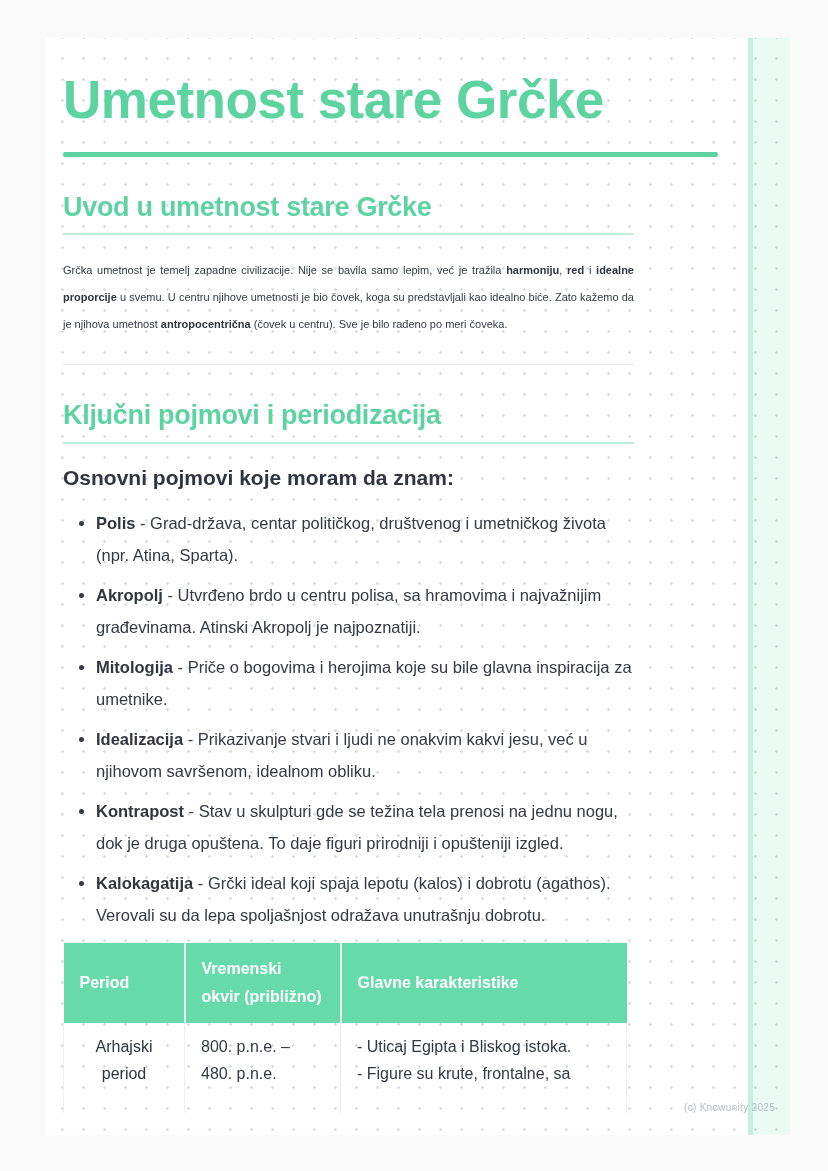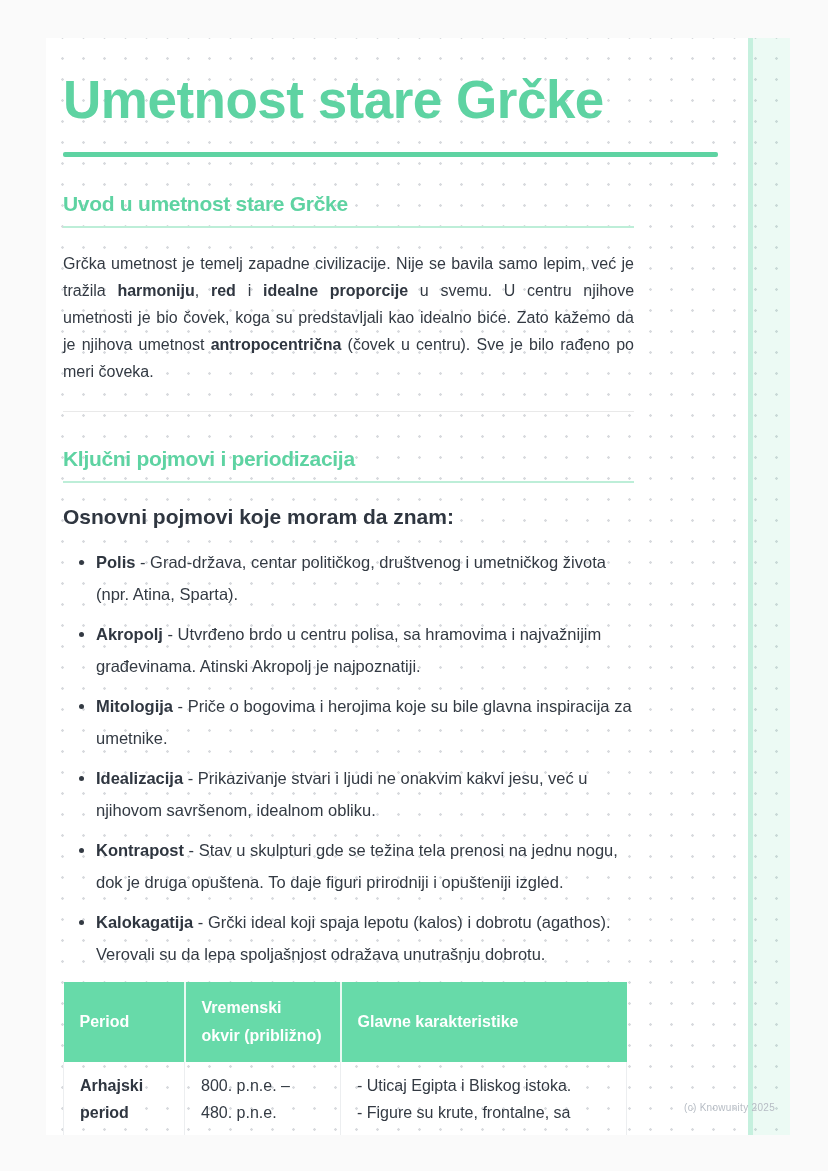--- a/index.html
+++ b/index.html
@@ -25,27 +25,27 @@
   }
   .content { position:absolute; left:17px; top:0; width:571px; }
 
   h1.doc-title {
     margin:30px 0 0; font-size:53px; line-height:1.2; font-weight:bold;
     letter-spacing:-0.5px; color:#5ed3a2;
   }
   .title-rule { width:655px; height:5px; background:#5ed3a2; margin-top:20px; border-radius:2px; }
 
   h2.section-heading {
-    margin:34px 0 0; font-size:21px; line-height:1.25; font-weight:bold;
+    margin:34px 0 0; font-size:27px; line-height:1.25; font-weight:bold;
     letter-spacing:-0.3px; color:#5ed3a2;
     padding-bottom:9px; border-bottom:2px solid #bdeed8;
   }
 
   p.body-par {
-    margin:22px 0 0; font-size:16px; line-height:27px; text-align:justify;
+    margin:22px 0 0; font-size:11px; line-height:27px; text-align:justify;
   }
   p.body-par b, li b, .lead { font-weight:bold; color:#2f3640; }
 
   hr.section-divider { margin:26px 0 0; border:none; border-top:1px solid #e9e9e9; height:0; }
 
   p.lead { margin:20px 0 0; font-size:21px; line-height:27px; }
 
   ul.terms { margin:16px 0 0; padding:0 0 0 33px; }
   ul.terms li { margin:0 0 8px 0; font-size:16.5px; line-height:32px; text-align:left; }
 
@@ -61,21 +61,21 @@
     background:#67daa9; color:#ffffff; font-weight:bold; font-size:16px;
     line-height:28px; text-align:left; vertical-align:middle;
     padding:12px 16px;
   }
   table.periods th.sep { border-right:2px solid rgba(255,255,255,0.85); }
   table.periods td {
     vertical-align:top; font-size:16px; line-height:27px;
     padding:10px 16px 0 16px; height:80px;
     border-left:1px solid #eceef0; border-right:1px solid #eceef0;
   }
-  td.cell-period { font-weight:bold; color:#2f3640; }
+  td.cell-period { font-weight:normal; color:#2f3640;text-align:center; }
   .char-line { display:block; }
 
   .watermark {
     position:absolute; left:638px; top:1064px;
     font-size:10px; letter-spacing:0.3px; color:#b6bcc4; white-space:nowrap;
   }
 </style>
 </head>
 <body>
 

